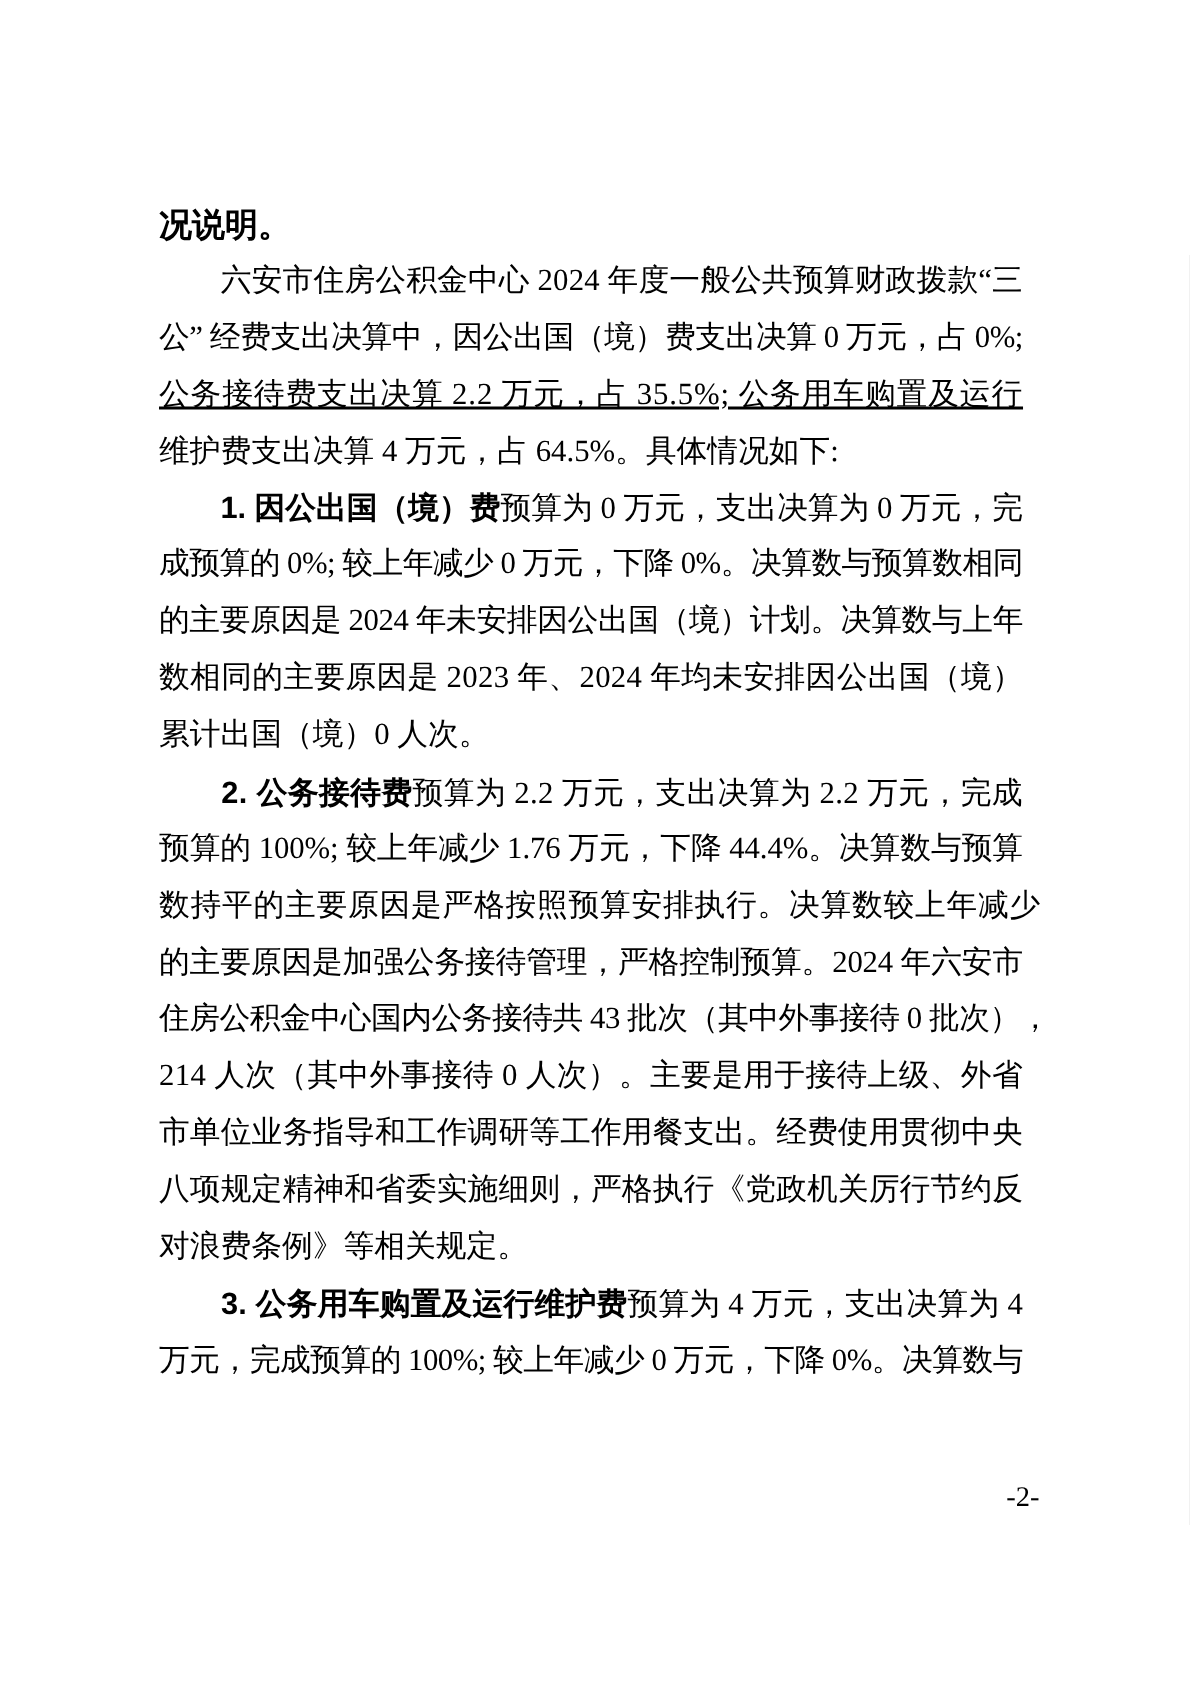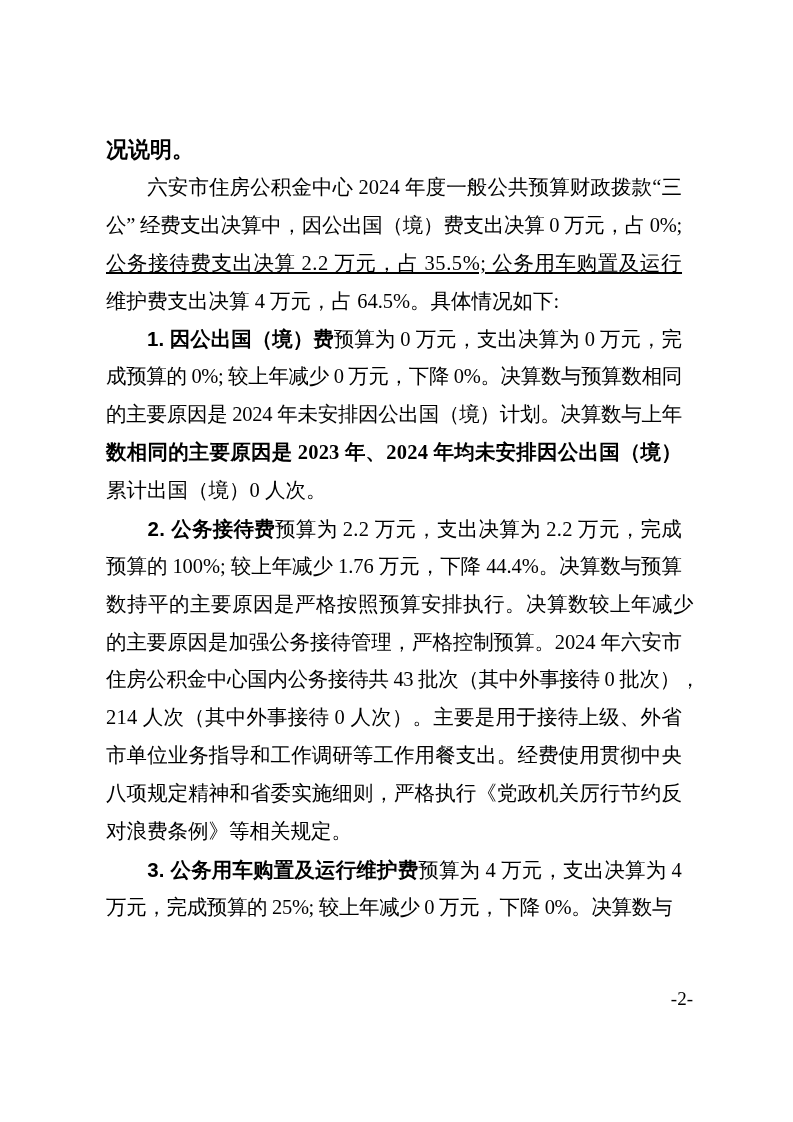--- a/index.html
+++ b/index.html
@@ -57,28 +57,28 @@
 <div class="page">
   <div class="doc-body">
       <div class="line line-big"><span class="in"><span class="seg-bold">况说明。</span></span></div>
       <div class="line"><span class="in" style="letter-spacing: 0.098px;"><span>　　六安市住房公积金中心 2024 年度一般公共预算财政拨款“三</span></span></div>
       <div class="line"><span class="in" style="letter-spacing: -0.276px;"><span>公” 经费支出决算中，因公出国（境）费支出决算 0 万元，占 0%;</span></span></div>
       <div class="line"><span class="in" style="letter-spacing: 0.578px; text-decoration: underline;"><span>公务接待费支出决算 2.2 万元，占 35.5%; 公务用车购置及运行</span></span></div>
       <div class="line"><span class="in"><span>维护费支出决算 4 万元，占 64.5%。具体情况如下:</span></span></div>
       <div class="line"><span class="in" style="letter-spacing: -0.009px;"><span>　　</span><span class="seg-bold">1. 因公出国（境）费</span><span>预算为 0 万元，支出决算为 0 万元，完</span></span></div>
       <div class="line"><span class="in" style="letter-spacing: -0.35px;"><span>成预算的 0%; 较上年减少 0 万元，下降 0%。决算数与预算数相同</span></span></div>
       <div class="line"><span class="in" style="letter-spacing: -0.258px;"><span>的主要原因是 2024 年未安排因公出国（境）计划。决算数与上年</span></span></div>
-      <div class="line"><span class="in" style="letter-spacing: 0.21px; font-weight: bold;"><span>数相同的主要原因是 2023 年、2024 年均未安排因公出国（境）</span></span></div>
+      <div class="line"><span class="in" style="letter-spacing: 0.21px;"><span>数相同的主要原因是 2023 年、2024 年均未安排因公出国（境）</span></span></div>
       <div class="line"><span class="in"><span>累计出国（境）0 人次。</span></span></div>
       <div class="line"><span class="in" style="letter-spacing: 0.276px;"><span>　　</span><span class="seg-bold">2. 公务接待费</span><span>预算为 2.2 万元，支出决算为 2.2 万元，完成</span></span></div>
       <div class="line"><span class="in" style="letter-spacing: -0.051px;"><span>预算的 100%; 较上年减少 1.76 万元，下降 44.4%。决算数与预算</span></span></div>
       <div class="line"><span class="in" style="letter-spacing: 0.5px;"><span>数持平的主要原因是严格按照预算安排执行。决算数较上年减少</span></span></div>
       <div class="line"><span class="in" style="letter-spacing: -0.101px;"><span>的主要原因是加强公务接待管理，严格控制预算。2024 年六安市</span></span></div>
       <div class="line"><span class="in" style="letter-spacing: -0.316px;"><span>住房公积金中心国内公务接待共 43 批次（其中外事接待 0 批次），</span></span></div>
       <div class="line"><span class="in" style="letter-spacing: 0.223px;"><span>214 人次（其中外事接待 0 人次）。主要是用于接待上级、外省</span></span></div>
       <div class="line"><span class="in" style="letter-spacing: 0.071px;"><span>市单位业务指导和工作调研等工作用餐支出。经费使用贯彻中央</span></span></div>
       <div class="line"><span class="in" style="letter-spacing: 0.071px;"><span>八项规定精神和省委实施细则，严格执行《党政机关厉行节约反</span></span></div>
       <div class="line"><span class="in"><span>对浪费条例》等相关规定。</span></span></div>
       <div class="line"><span class="in" style="letter-spacing: 0.146px;"><span>　　</span><span class="seg-bold">3. 公务用车购置及运行维护费</span><span>预算为 4 万元，支出决算为 4</span></span></div>
-      <div class="line"><span class="in" style="letter-spacing: -0.34px;"><span>万元，完成预算的 25%; 较上年减少 0 万元，下降 0%。决算数与</span></span></div>
+      <div class="line"><span class="in" style="letter-spacing: -0.34px;"><span>万元，完成预算的 100%; 较上年减少 0 万元，下降 0%。决算数与</span></span></div>
     </div>
   <div class="page-number">-2-</div>
 </div>
 
 </body></html>

